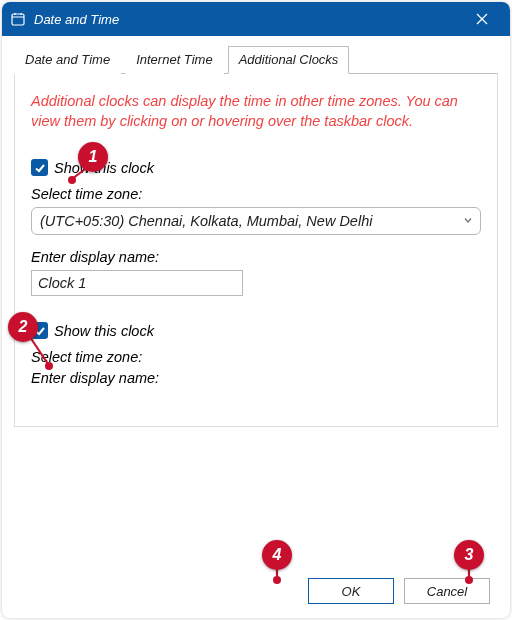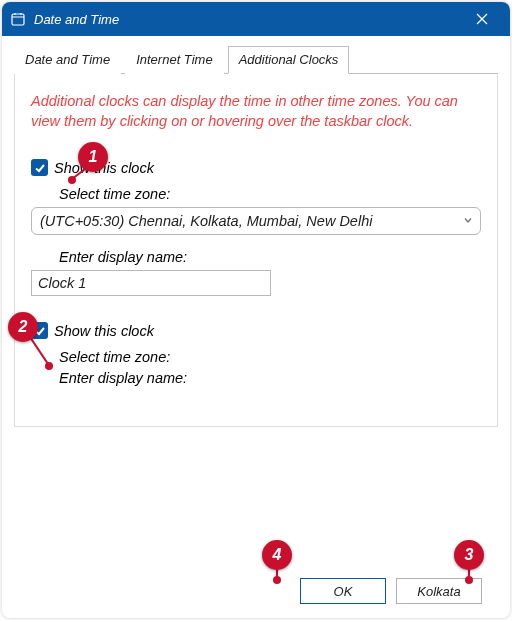--- a/index.html
+++ b/index.html
@@ -93,49 +93,48 @@
     width: 17px; height: 17px;
     border-radius: 3px;
     background: #0a59a5;
     margin-right: 6px;
     display: inline-flex; align-items: center; justify-content: center;
   }
   .checkbox svg { display:block; }
   .label-line {
     margin-bottom: 5px;
     font-size: 14.5px;
-    margin-left: 28px;
   }
   .select {
     width: 100%;
     border: 1px solid #b8b8b8;
     border-radius: 6px;
     background: #fff;
     padding: 5px 28px 5px 8px;
     font-size: 14.5px;
     position: relative;
     margin-bottom: 14px;
     color: #222;
   }
   .select .chev {
     position: absolute;
     right: 6px; top: 50%; transform: translateY(-50%);
     color: #777;
   }
   .text-input {
-    width: 240px;
+    width: 212px;
     border: 1px solid #b8b8b8;
     background: #fff;
     padding: 4px 6px;
     font-size: 14.5px;
     color: #222;
   }
   .button-row {
     position: absolute;
-    right: 28px; bottom: 14px;
+    right: 20px; bottom: 14px;
     display: flex;
     gap: 10px;
   }
   .btn {
     width: 86px;
     height: 26px;
     border: 1px solid #b0b0b0;
     background: #fff;
     font-size: 13px;
     display: inline-flex; align-items: center; justify-content: center;
@@ -238,21 +237,21 @@
         <span>Show this clock</span>
       </div>
       <div class="label-line">Select time zone:</div>
       <div class="label-line">Enter display name:</div>
     </div>
 
   </div>
 
   <div class="button-row">
     <div class="btn primary">OK</div>
-    <div class="btn">Kolkata</div>
+    <div class="btn">Cancel</div>
   </div>
 
   <svg class="badge-line" style="position:absolute; left:0; top:0; width:508px; height:616px; pointer-events:none;">
     <line x1="91" y1="161" x2="70" y2="177"></line>
     <line x1="26" y1="332" x2="46" y2="362"></line>
     <line x1="467" y1="564" x2="467" y2="577"></line>
     <line x1="275" y1="564" x2="275" y2="577"></line>
   </svg>
   <span class="badge-dot" style="left:66px; top:174px;"></span>
   <span class="badge-dot" style="left:43px; top:360px;"></span>

